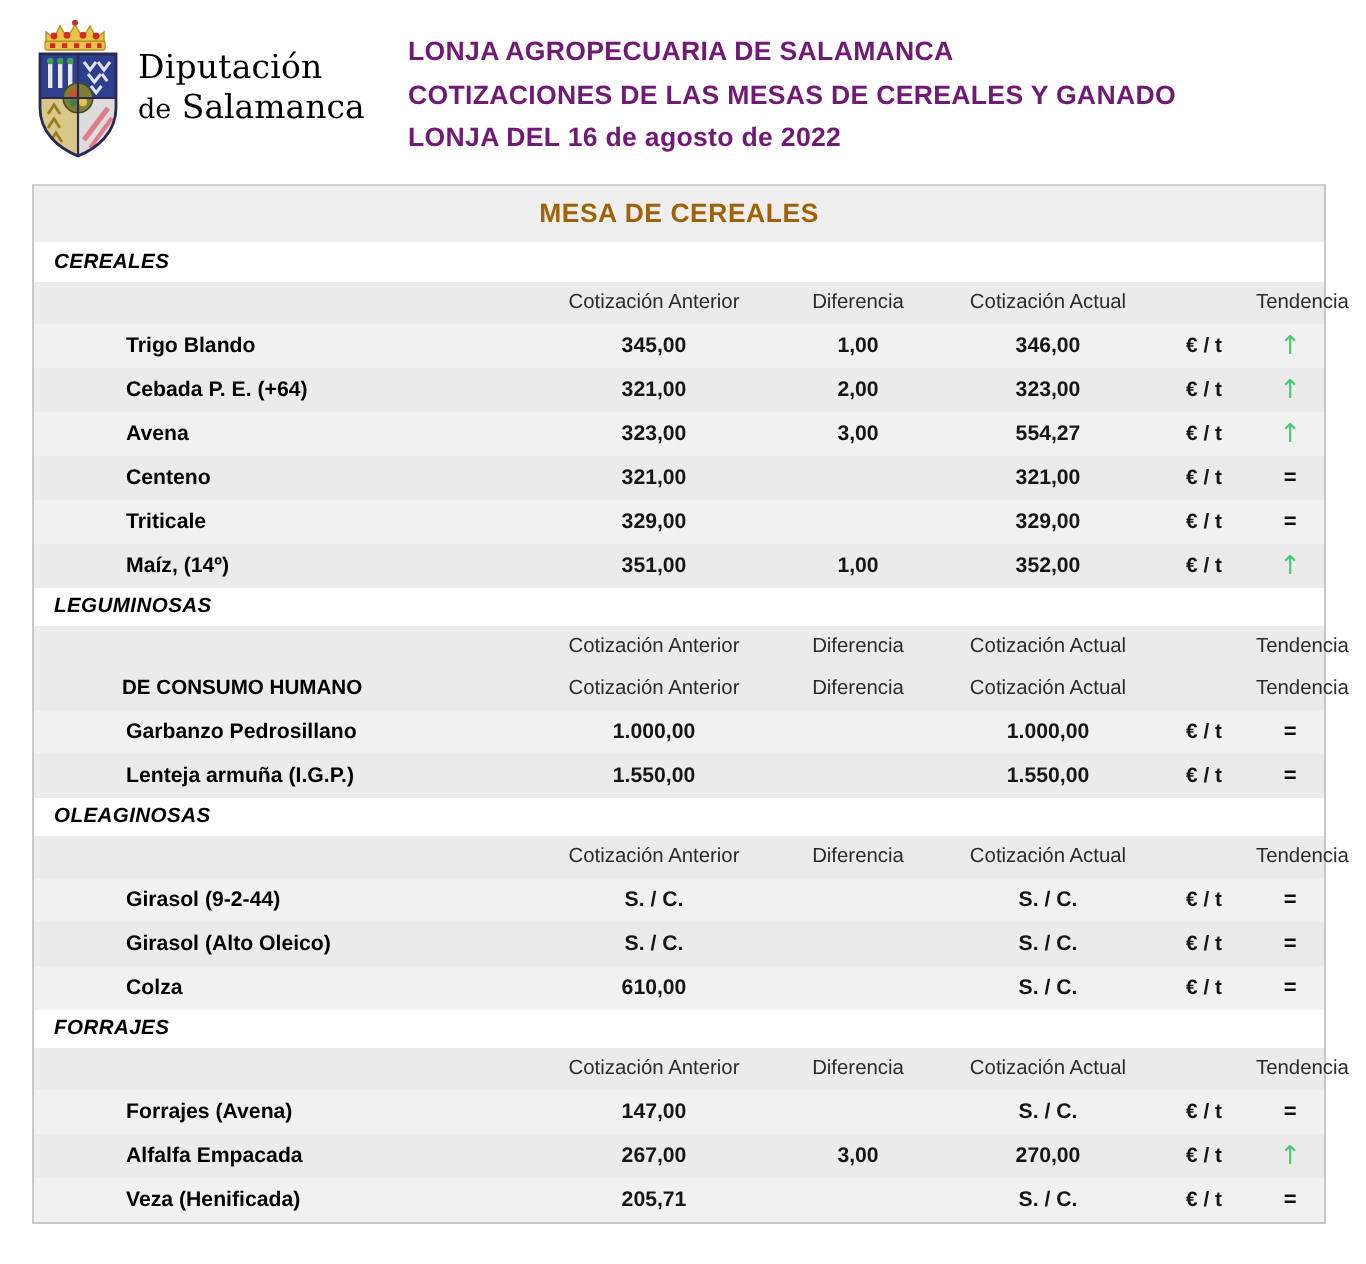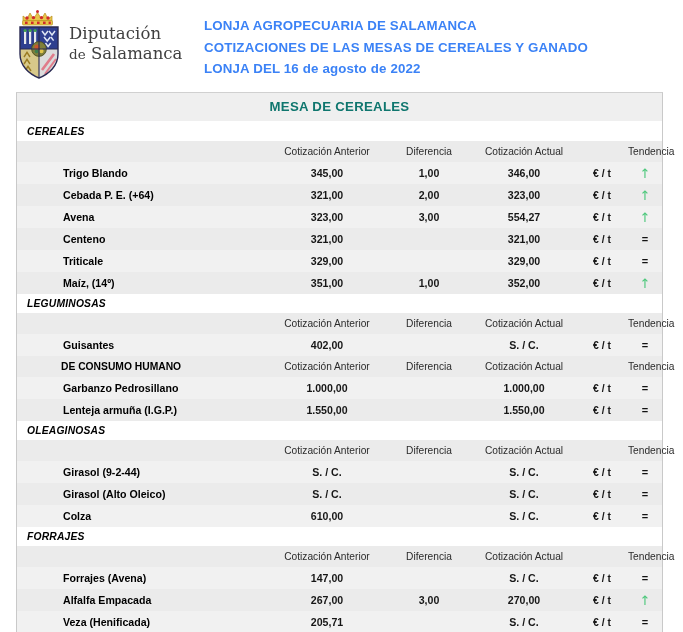--- a/index.html
+++ b/index.html
@@ -28,21 +28,21 @@
     width: 170px;
     flex: 0 0 170px;
   }
   .crest {
     width: 50px; height: 72px;
     flex: 0 0 50px;
   }
   .logo-text {
     margin-left: 5px;
     line-height: 1.12;
-    color: #404040;
+    color: #000000;
   }
   .logo-text .l1 {
     font-family: "DejaVu Serif", serif;
     font-size: 16.5px;
     font-weight: 400;
     letter-spacing: .1px;
     display: block;
   }
   .logo-text .l2 {
     font-family: "DejaVu Serif", serif;
@@ -57,40 +57,40 @@
   .titles {
     margin-left: 20px;
     padding-top: 7px;
   }
   .titles div {
     font-size: 13.3px;
     font-weight: bold;
     letter-spacing: .15px;
     line-height: 1.62;
     white-space: nowrap;
-    color: #3b82f6;
+    color: #701a75;
   }
 
   
   .panel {
     margin: 6px 14px 0 16px;
     border: 1px solid #c9c9c9;
     border-top: 1px solid #d0d0d0;
     background: #fff;
     width: 647px;
   }
   .mesa-title {
     background: #efefef;
     text-align: center;
     font-size: 13.2px;
     font-weight: bold;
     letter-spacing: .3px;
     padding: 6px 0 7px 0;
     border-bottom: 1px solid #ffffff;
-    color: #0f766e;
+    color: #a16207;
   }
   table.grid {
     width: 100%;
     border-collapse: collapse;
     table-layout: fixed;
   }
   table.grid col.c-name  { width: 251px; }
   table.grid col.c-prev  { width: 118px; }
   table.grid col.c-diff  { width: 86px;  }
   table.grid col.c-curr  { width: 104px; }
@@ -327,28 +327,20 @@
           <td colspan="6">LEGUMINOSAS</td>
         </tr>
         <tr class="colhead sh-a">
           <td class="lbl-name"></td>
           <td class="ctr">Cotización Anterior</td>
           <td class="ctr">Diferencia</td>
           <td class="ctr">Cotización Actual</td>
           <td class="ctr"></td>
           <td class="ctr">Tendencia</td>
         </tr>
-        <tr class="data sh-b">
-          <td class="name">Guisantes</td>
-          <td class="num">402,00</td>
-          <td class="num"></td>
-          <td class="num">S. / C.</td>
-          <td class="unit">€ / t</td>
-          <td class="trend"><span class="equal">=</span></td>
-        </tr>
         <tr class="colhead sh-a">
           <td class="lbl-name">DE CONSUMO HUMANO</td>
           <td class="ctr">Cotización Anterior</td>
           <td class="ctr">Diferencia</td>
           <td class="ctr">Cotización Actual</td>
           <td class="ctr"></td>
           <td class="ctr">Tendencia</td>
         </tr>
         <tr class="data sh-b">
           <td class="name">Garbanzo Pedrosillano</td>

